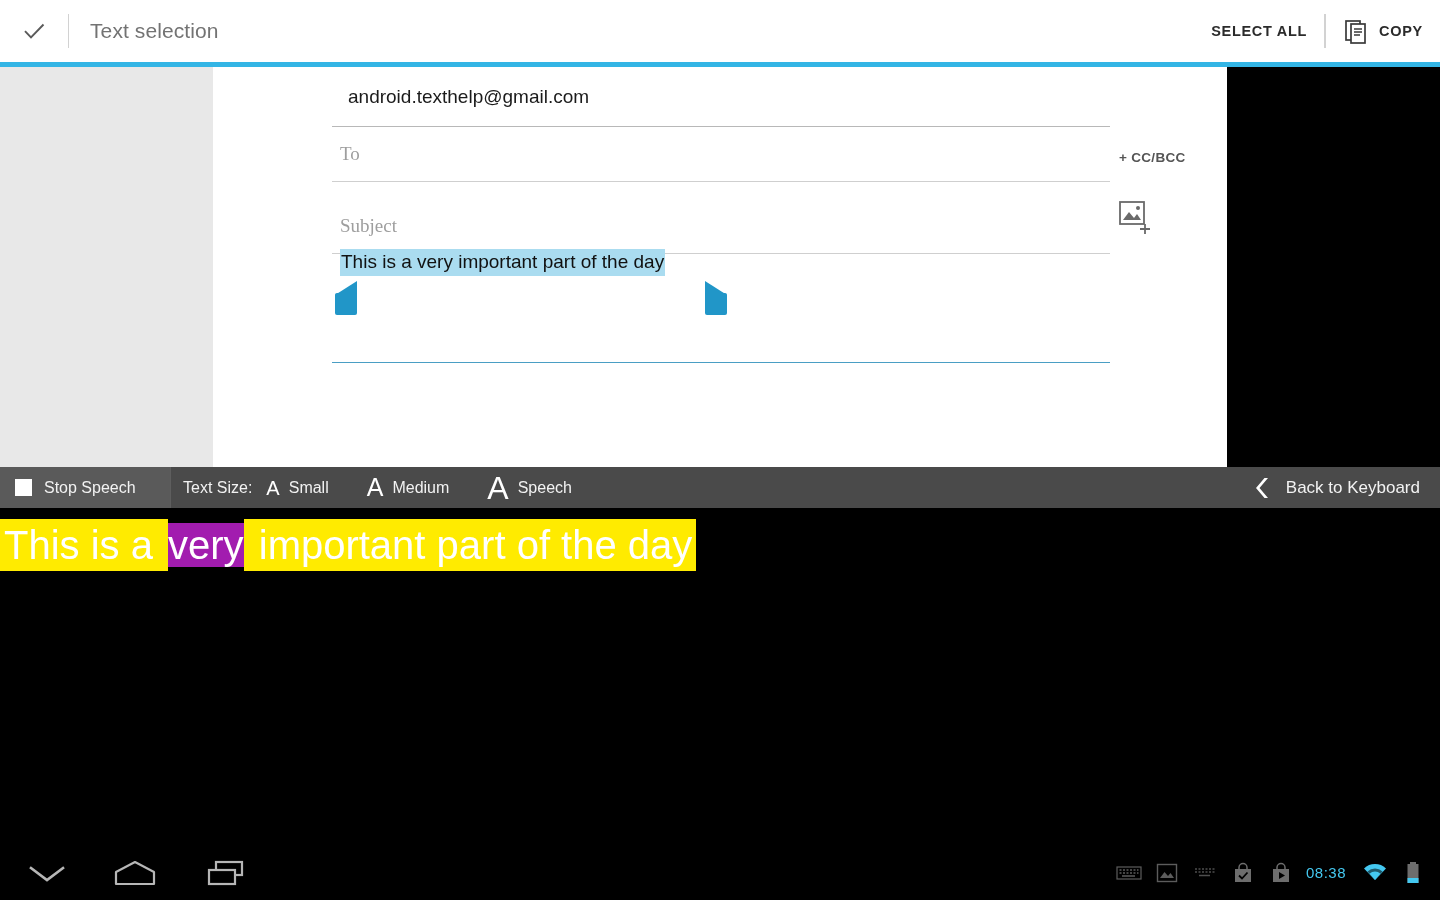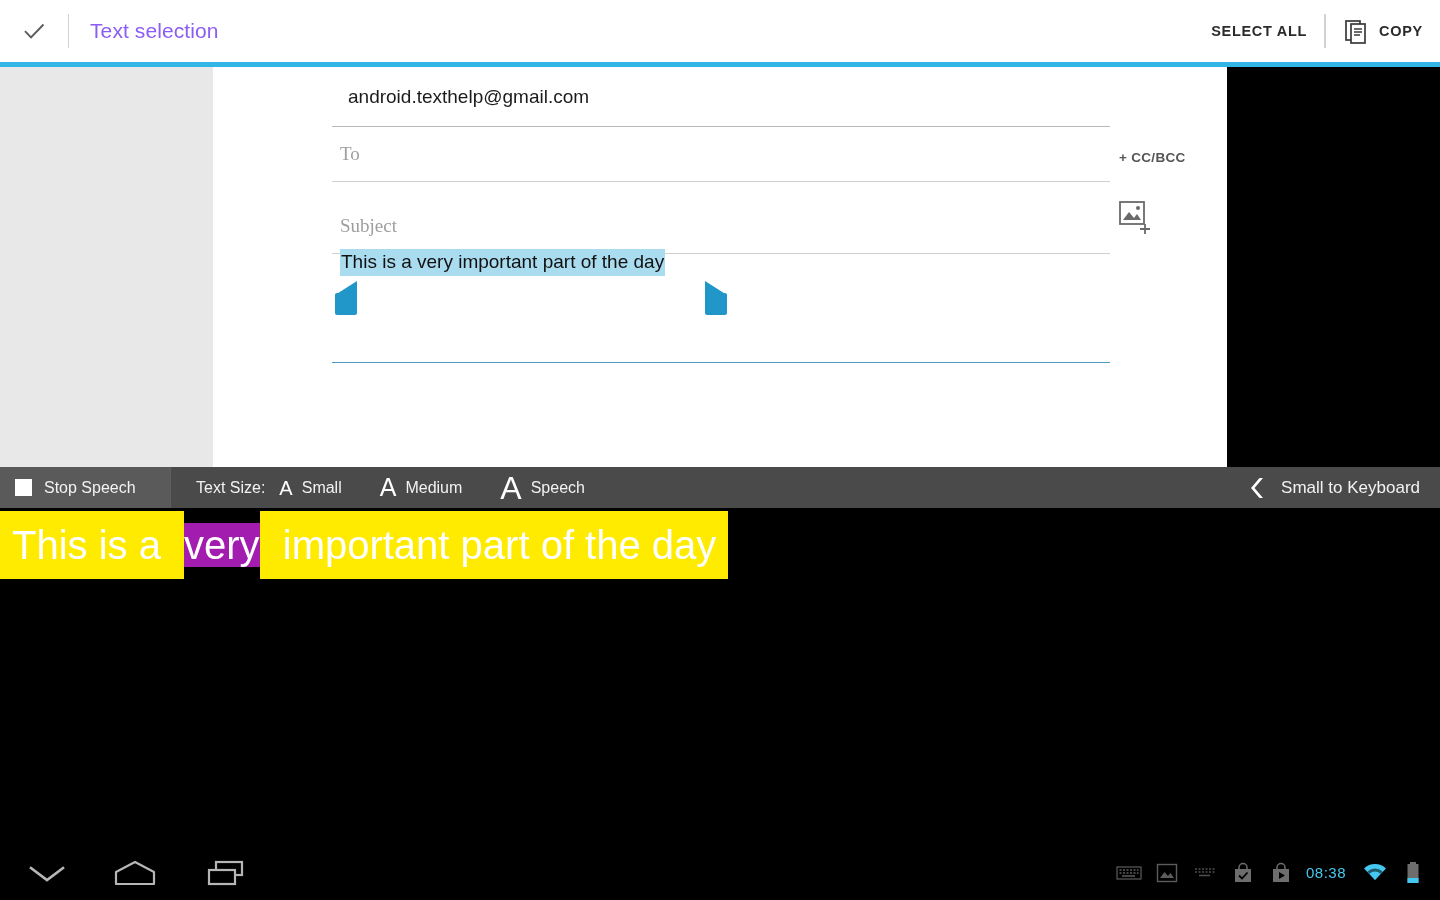--- a/index.html
+++ b/index.html
@@ -41,21 +41,21 @@
     flex: 0 0 auto;
   }
   .cab-divider {
     width: 1px;
     height: 34px;
     background: #d2d2d2;
     flex: 0 0 auto;
   }
   #cab-title {
     font-size: 21px;
-    color: #8b5cf6;
+    color: #737373;
     padding-left: 21px;
     letter-spacing: 0.1px;
     white-space: nowrap;
   }
   #cab-spacer { flex: 1 1 auto; }
   .cab-action {
     height: 62px;
     display: flex;
     align-items: center;
     gap: 9px;
@@ -192,21 +192,21 @@
   .bar-sep {
     width: 1px;
     height: 41px;
     background: #5e5e5e;
     flex: 0 0 auto;
   }
   #textsize-group {
     display: flex;
     align-items: center;
     height: 41px;
-    padding-left: 25px;
+    padding-left: 12px;
     gap: 0;
     flex: 0 0 auto;
   }
   #textsize-label {
     font-size: 16px;
     color: #f2f2f2;
     margin-right: 14px;
     white-space: nowrap;
   }
   .size-opt {
@@ -249,21 +249,21 @@
   #karaoke-line {
     position: absolute;
     left: 0; top: 9px;
     white-space: nowrap;
     font-size: 40px;
     line-height: 57px;
   }
   .kw {
     color: #ffffff;
     background: #ffeb00;
-    padding: 12px;
+    padding: 4px;
   }
   .kw-active {
     color: #ffffff;
     background: #a21caf;
   }
 
   
   #navbar {
     position: absolute;
     left: 0; top: 845px;
@@ -406,21 +406,21 @@
         <span class="bar-label">Speech</span>
       </div>
     </div>
 
     <div id="speech-spacer"></div>
 
     <div id="back-keyboard">
       <svg width="17" height="26" viewBox="0 0 17 26">
         <path d="M13 3 L4.5 13 L13 23 L9.5 23 L1 13 L9.5 3 Z" fill="#ffffff"></path>
       </svg>
-      <span class="bar-label">Small to Keyboard</span>
+      <span class="bar-label">Back to Keyboard</span>
     </div>
   </div>
 
   <div id="karaoke-pane">
     <div id="karaoke-line">
       <span class="kw">This is a </span><span class="kw-active">very</span><span class="kw"> important part of the day</span>
     </div>
   </div>
 
   <div id="navbar">

